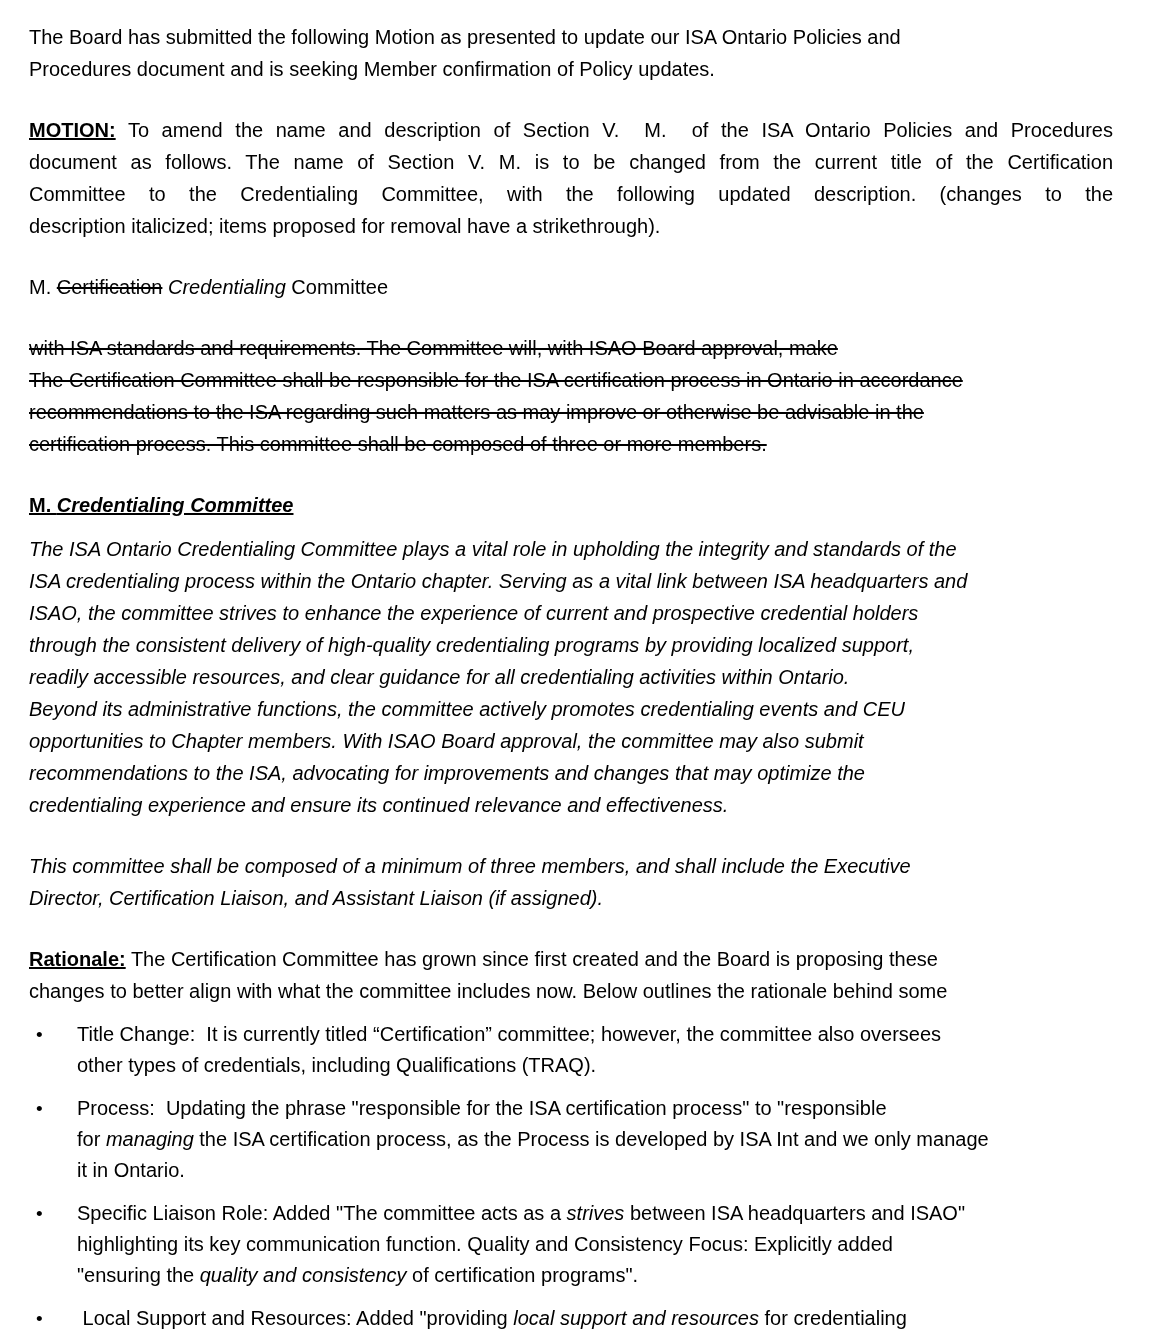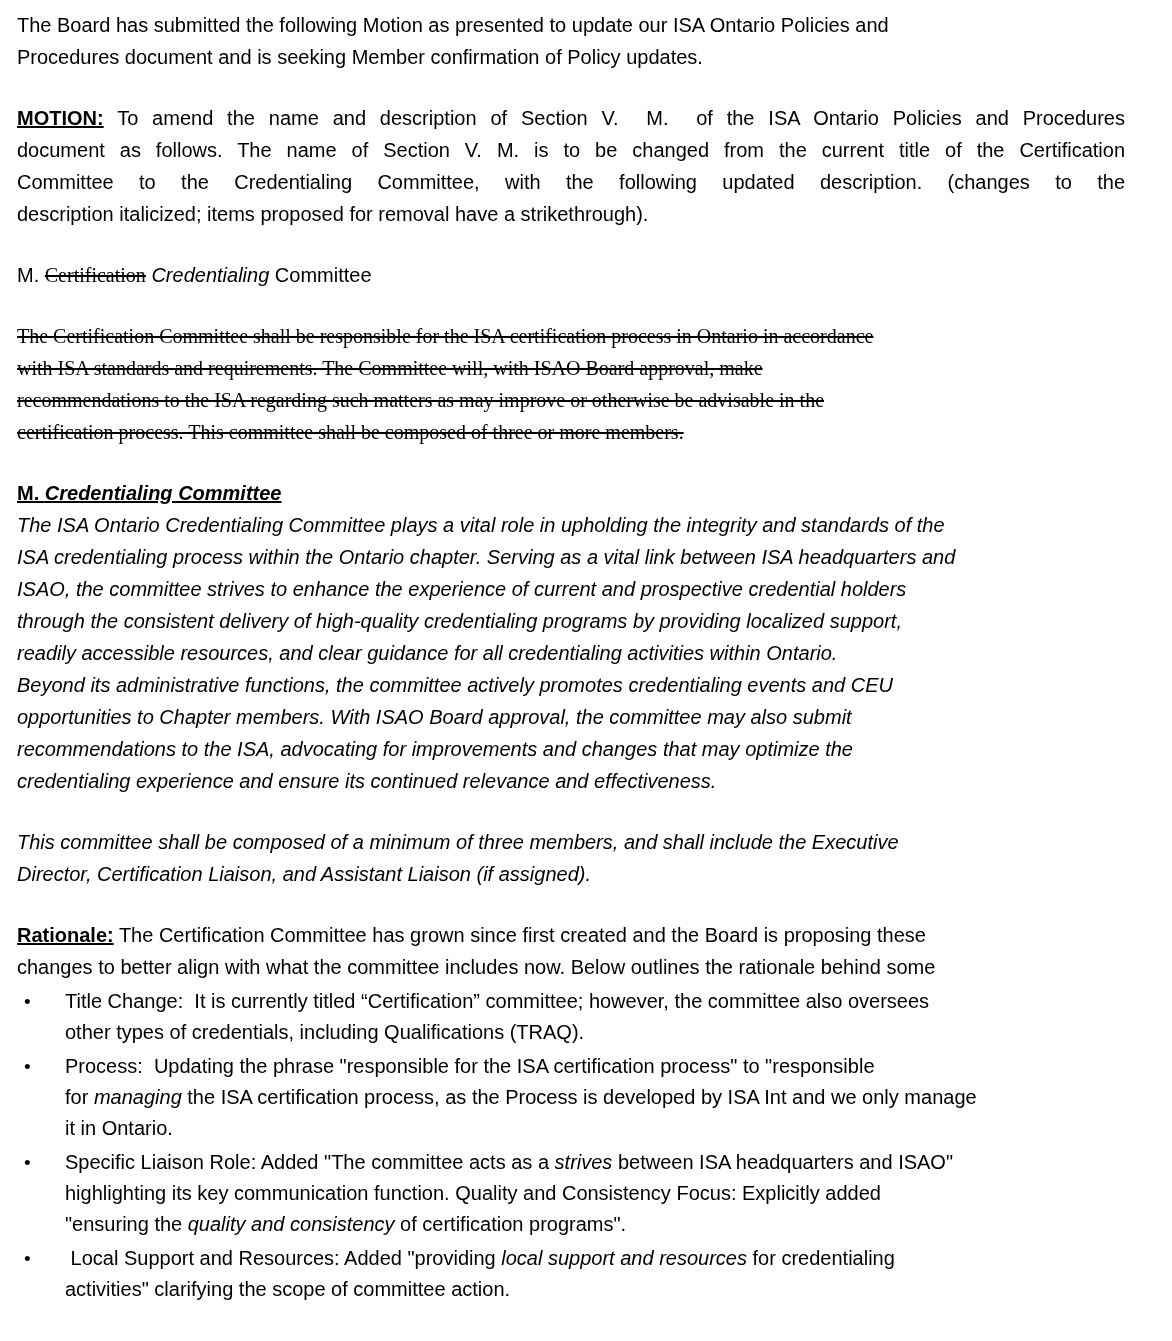--- a/index.html
+++ b/index.html
@@ -11,33 +11,33 @@
   body {
     width: 1172px;
     height: 1341px;
     font-family: "Liberation Sans", "DejaVu Sans", sans-serif;
     font-size: 20px;
     color: #000000;
   }
   .doc {
     padding: 9px 47px 0 17px;
   }
-  .block { margin: 0; }
+  .block { margin: 12px; }
   .block.gap { margin-top: 29px; }
   .line {
     line-height: 32px;
     white-space: pre-wrap;
   }
   .line.just {
     text-align: justify;
     text-align-last: justify;
   }
   .b { font-weight: bold; text-decoration: underline; }
   .i { font-style: italic; }
-  .s { text-decoration: line-through; text-decoration-thickness: 1.5px; font-family: Liberation Serif, serif; }
+  .s { text-decoration: line-through; text-decoration-thickness: 1.5px; }
   .bullet {
     display: flex;
     margin-top: 3px;
   }
   .bullet .marker {
     flex: 0 0 48px;
     width: 48px;
     padding-left: 7px;
     box-sizing: border-box;
     line-height: 31px;
@@ -57,22 +57,22 @@
     <div class="block para gap">
       <div class="line just"><span class="b">MOTION:</span><span> To amend the name and description of Section V.  M.  of the ISA Ontario Policies and Procedures</span></div>
       <div class="line just"><span>document as follows. The name of Section V. M. is to be changed from the current title of the Certification</span></div>
       <div class="line just"><span>Committee to the Credentialing Committee, with the following updated description. (changes to the</span></div>
       <div class="line"><span>description italicized; items proposed for removal have a strikethrough).</span></div>
     </div>
     <div class="block para gap">
       <div class="line"><span>M. </span><span class="s">Certification</span><span> </span><span class="i">Credentialing</span><span> Committee</span></div>
     </div>
     <div class="block para gap">
+      <div class="line"><span class="s">with ISA standards and requirements. The Committee will, with ISAO Board approval, make</span></div>
       <div class="line"><span class="s">The Certification Committee shall be responsible for the ISA certification process in Ontario in accordance</span></div>
-      <div class="line"><span class="s">with ISA standards and requirements. The Committee will, with ISAO Board approval, make</span></div>
       <div class="line"><span class="s">recommendations to the ISA regarding such matters as may improve or otherwise be advisable in the</span></div>
       <div class="line"><span class="s">certification process. This committee shall be composed of three or more members.</span></div>
     </div>
     <div class="block para gap">
       <div class="line"><span class="b">M. </span><span class="b i">Credentialing Committee</span></div>
     </div>
     <div class="block para">
       <div class="line"><span class="i">The ISA Ontario Credentialing Committee plays a vital role in upholding the integrity and standards of the</span></div>
       <div class="line"><span class="i">ISA credentialing process within the Ontario chapter. Serving as a vital link between ISA headquarters and</span></div>
       <div class="line"><span class="i">ISAO, the committee strives to enhance the experience of current and prospective credential holders</span></div>

